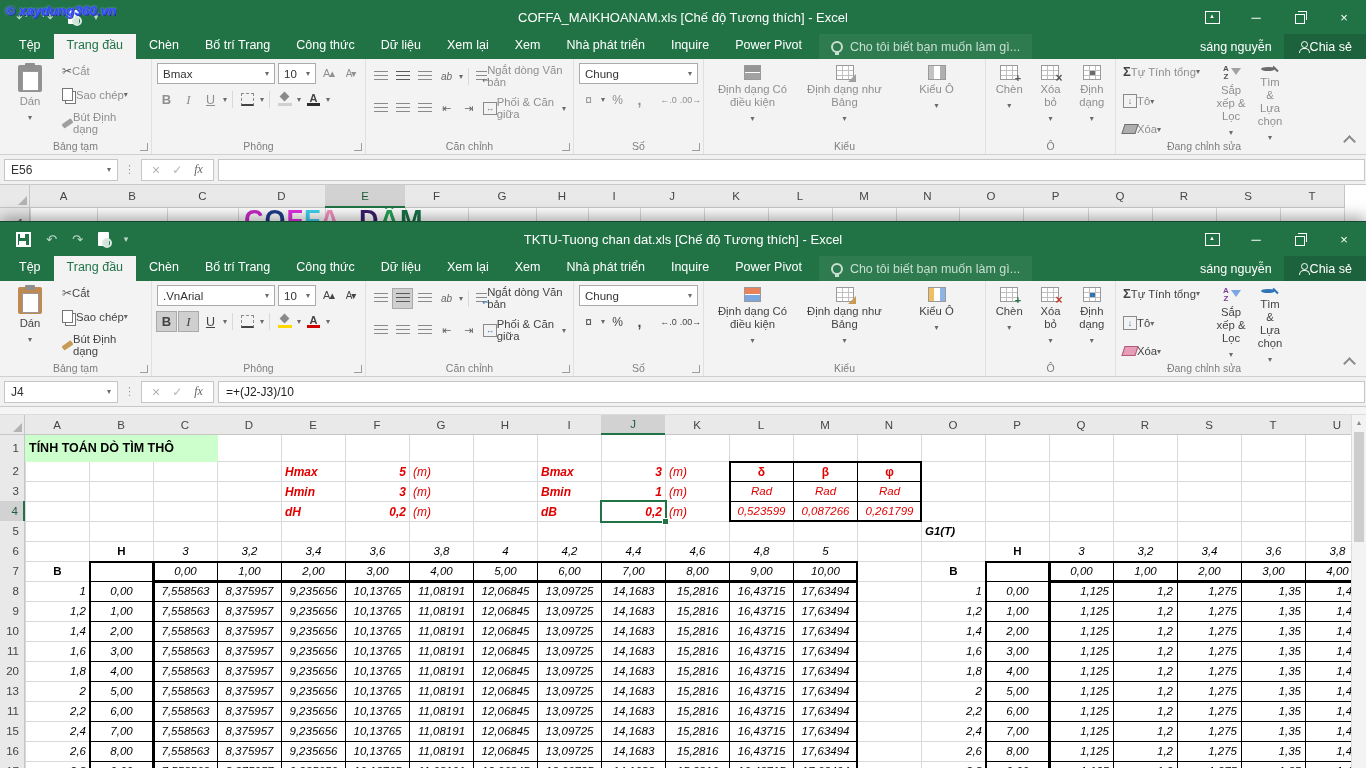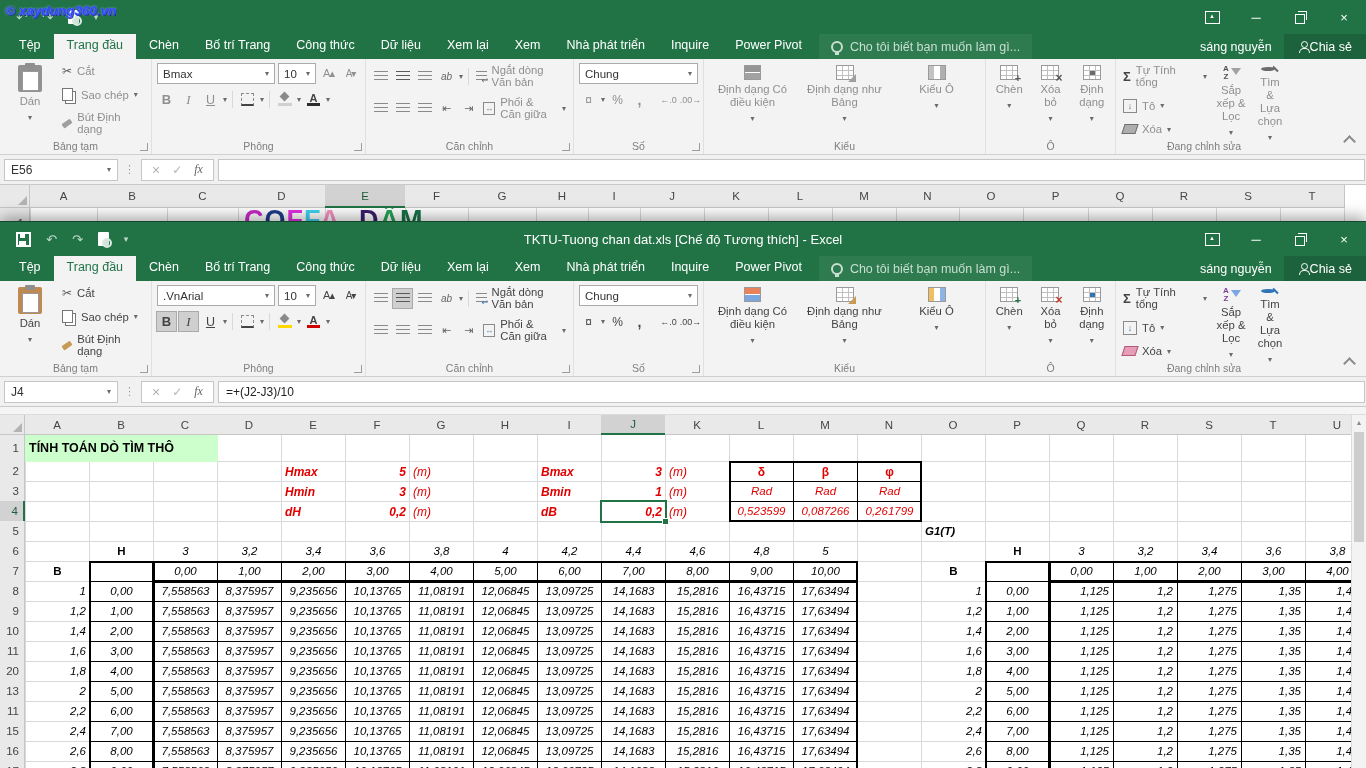--- a/index.html
+++ b/index.html
@@ -42,21 +42,21 @@
 
   
   .ribbon{height:95px;background:#f3f3f3;border-bottom:1px solid #d0d0d0;display:flex;position:relative;flex:0 0 auto;color:#444}
   .win-inactive .ribbon{filter:grayscale(1);color:#8f8f8f}
   .rgroup{position:relative;border-right:1px solid #e0e0e0;box-sizing:border-box;padding:4px 5px 18px;flex:0 0 auto;display:flex}
   .rbody{display:flex;gap:5px;width:100%}
   .rbody.col{flex-direction:column;gap:6px}
   .rlabel{position:absolute;left:0;right:0;bottom:2px;text-align:center;font-size:10.5px;color:#7e7e7e}
   .dlaunch{position:absolute;right:3px;bottom:3px;width:7px;height:7px;border-right:1px solid #9c9c9c;border-bottom:1px solid #9c9c9c}
   .bigbtn{display:flex;flex-direction:column;align-items:center;gap:3px;padding:2px 2px;font-size:11.3px;line-height:13px;text-align:center;cursor:default}
-  .sbtn{display:flex;align-items:center;gap:5px;font-size:11.3px;padding:1px 2px;cursor:default;white-space:nowrap}
+  .sbtn{display:flex;align-items:center;font-size:11.3px;padding:1px 2px;cursor:default;white-space:nowrap}
   .vstack{display:flex;flex-direction:column;justify-content:space-between}
   .hrow{display:flex;align-items:center;gap:3px}
   .combo{background:#fff;border:1px solid #ababab;height:19px;display:flex;align-items:center;justify-content:space-between;gap:4px;padding:0 5px;font-size:11.5px;color:#333;cursor:default}
   .tbtn{min-width:19px;height:19px;display:inline-flex;align-items:center;justify-content:center;font-size:12px;cursor:default}
   .tbtn.pressed{background:#cfcfcf;outline:1px solid #a9a9a9}
   .win-inactive .tbtn.pressed{background:transparent;outline:none}
   .vsep{width:1px;height:17px;background:#d9d9d9;margin:0 2px}
   .caret{font-size:0}
   .caret::after{content:"▾";font-size:8px;color:#6a6a6a}
   .lbl{white-space:normal}
@@ -163,20 +163,21 @@
 
 <div id="win-back" class="excel-window win-inactive">
   <div class="titlebar">
     <div class="qat">
 
       <span class="qi">↶</span>
       <span class="qi">↷</span>
       <span class="ic-preview"></span>
       <span class="qi qcaret">▾</span>
     </div>
+    <div class="win-title">COFFA_MAIKHOANAM.xls  [Chế độ Tương thích] - Excel</div>
     <div class="win-controls">
       <span class="wc">
           <span class="ic-ribbonopts">▲</span>
         </span>
       <span class="wc">─</span>
       <span class="wc">
           <span class="ic-restore"></span>
         </span>
       <span class="wc">×</span>
     </div>

